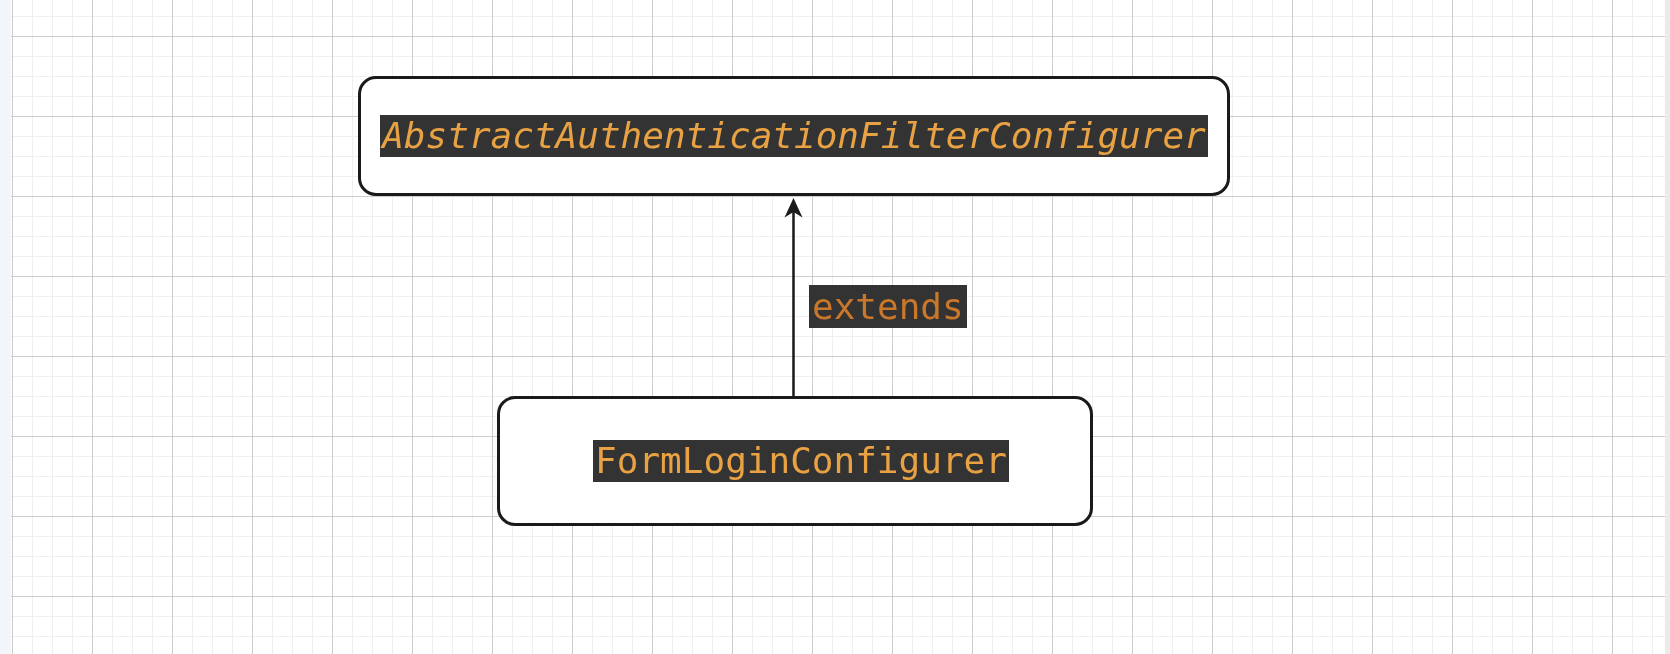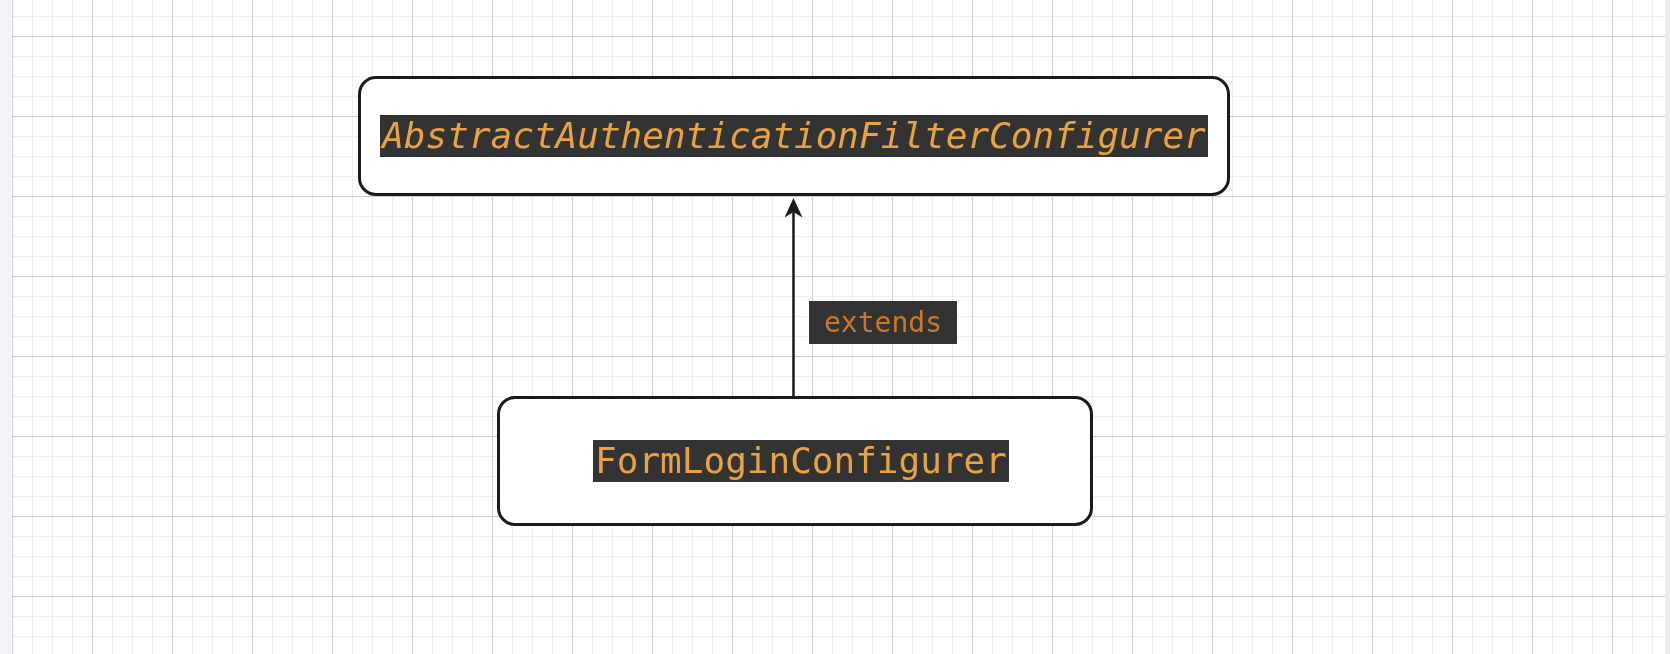--- a/index.html
+++ b/index.html
@@ -63,26 +63,25 @@
   .edge-layer{
     position:absolute;left:0;top:0;width:1670px;height:654px;z-index:1;
   }
   .edge-shaft{stroke:var(--arrow);stroke-width:2.5px;}
   .edge-arrowhead{fill:var(--arrow);stroke:none;}
 
   .edge-label{
     position:absolute;left:809px;top:285px;
     background:var(--label-bg);
     color:var(--edge-label-text);
-    font-size:28px;
+    font-size:36px;
     line-height:43px;
-    padding:0 15px;
+    padding:0 3px;
     white-space:nowrap;
     z-index:2;
-    margin-top:16px;
   }
 </style>
 </head>
 <body>
 
 <div class="side-panel-edge"></div>
 
 <div class="canvas"></div>
 
 <svg class="edge-layer" viewBox="0 0 1670 654" xmlns="http://www.w3.org/2000/svg">

